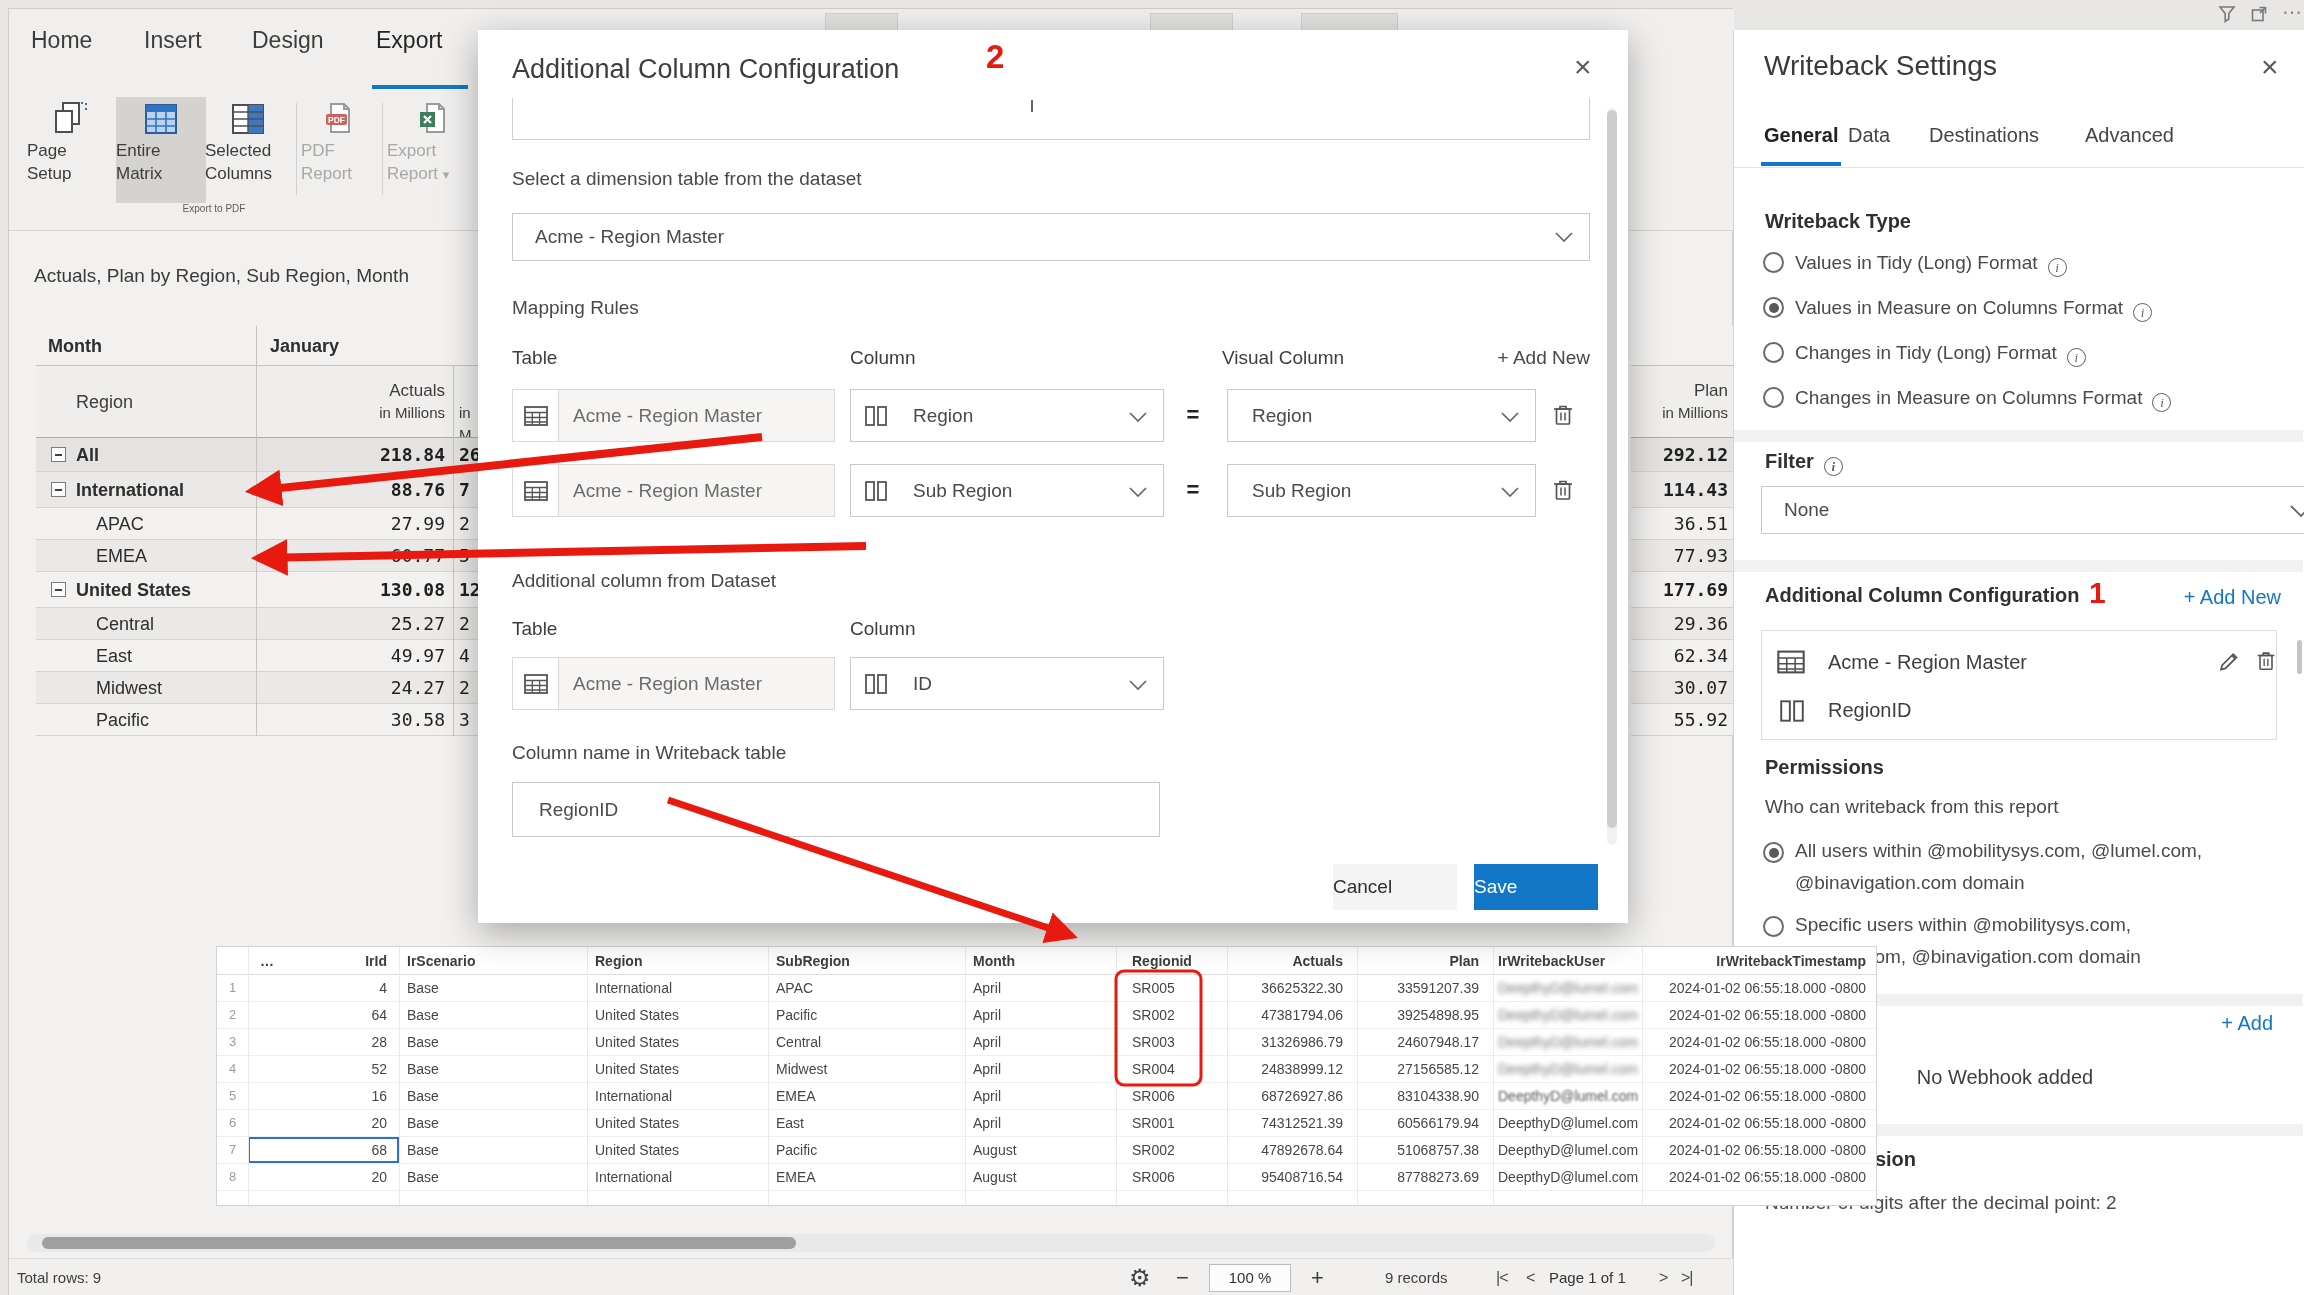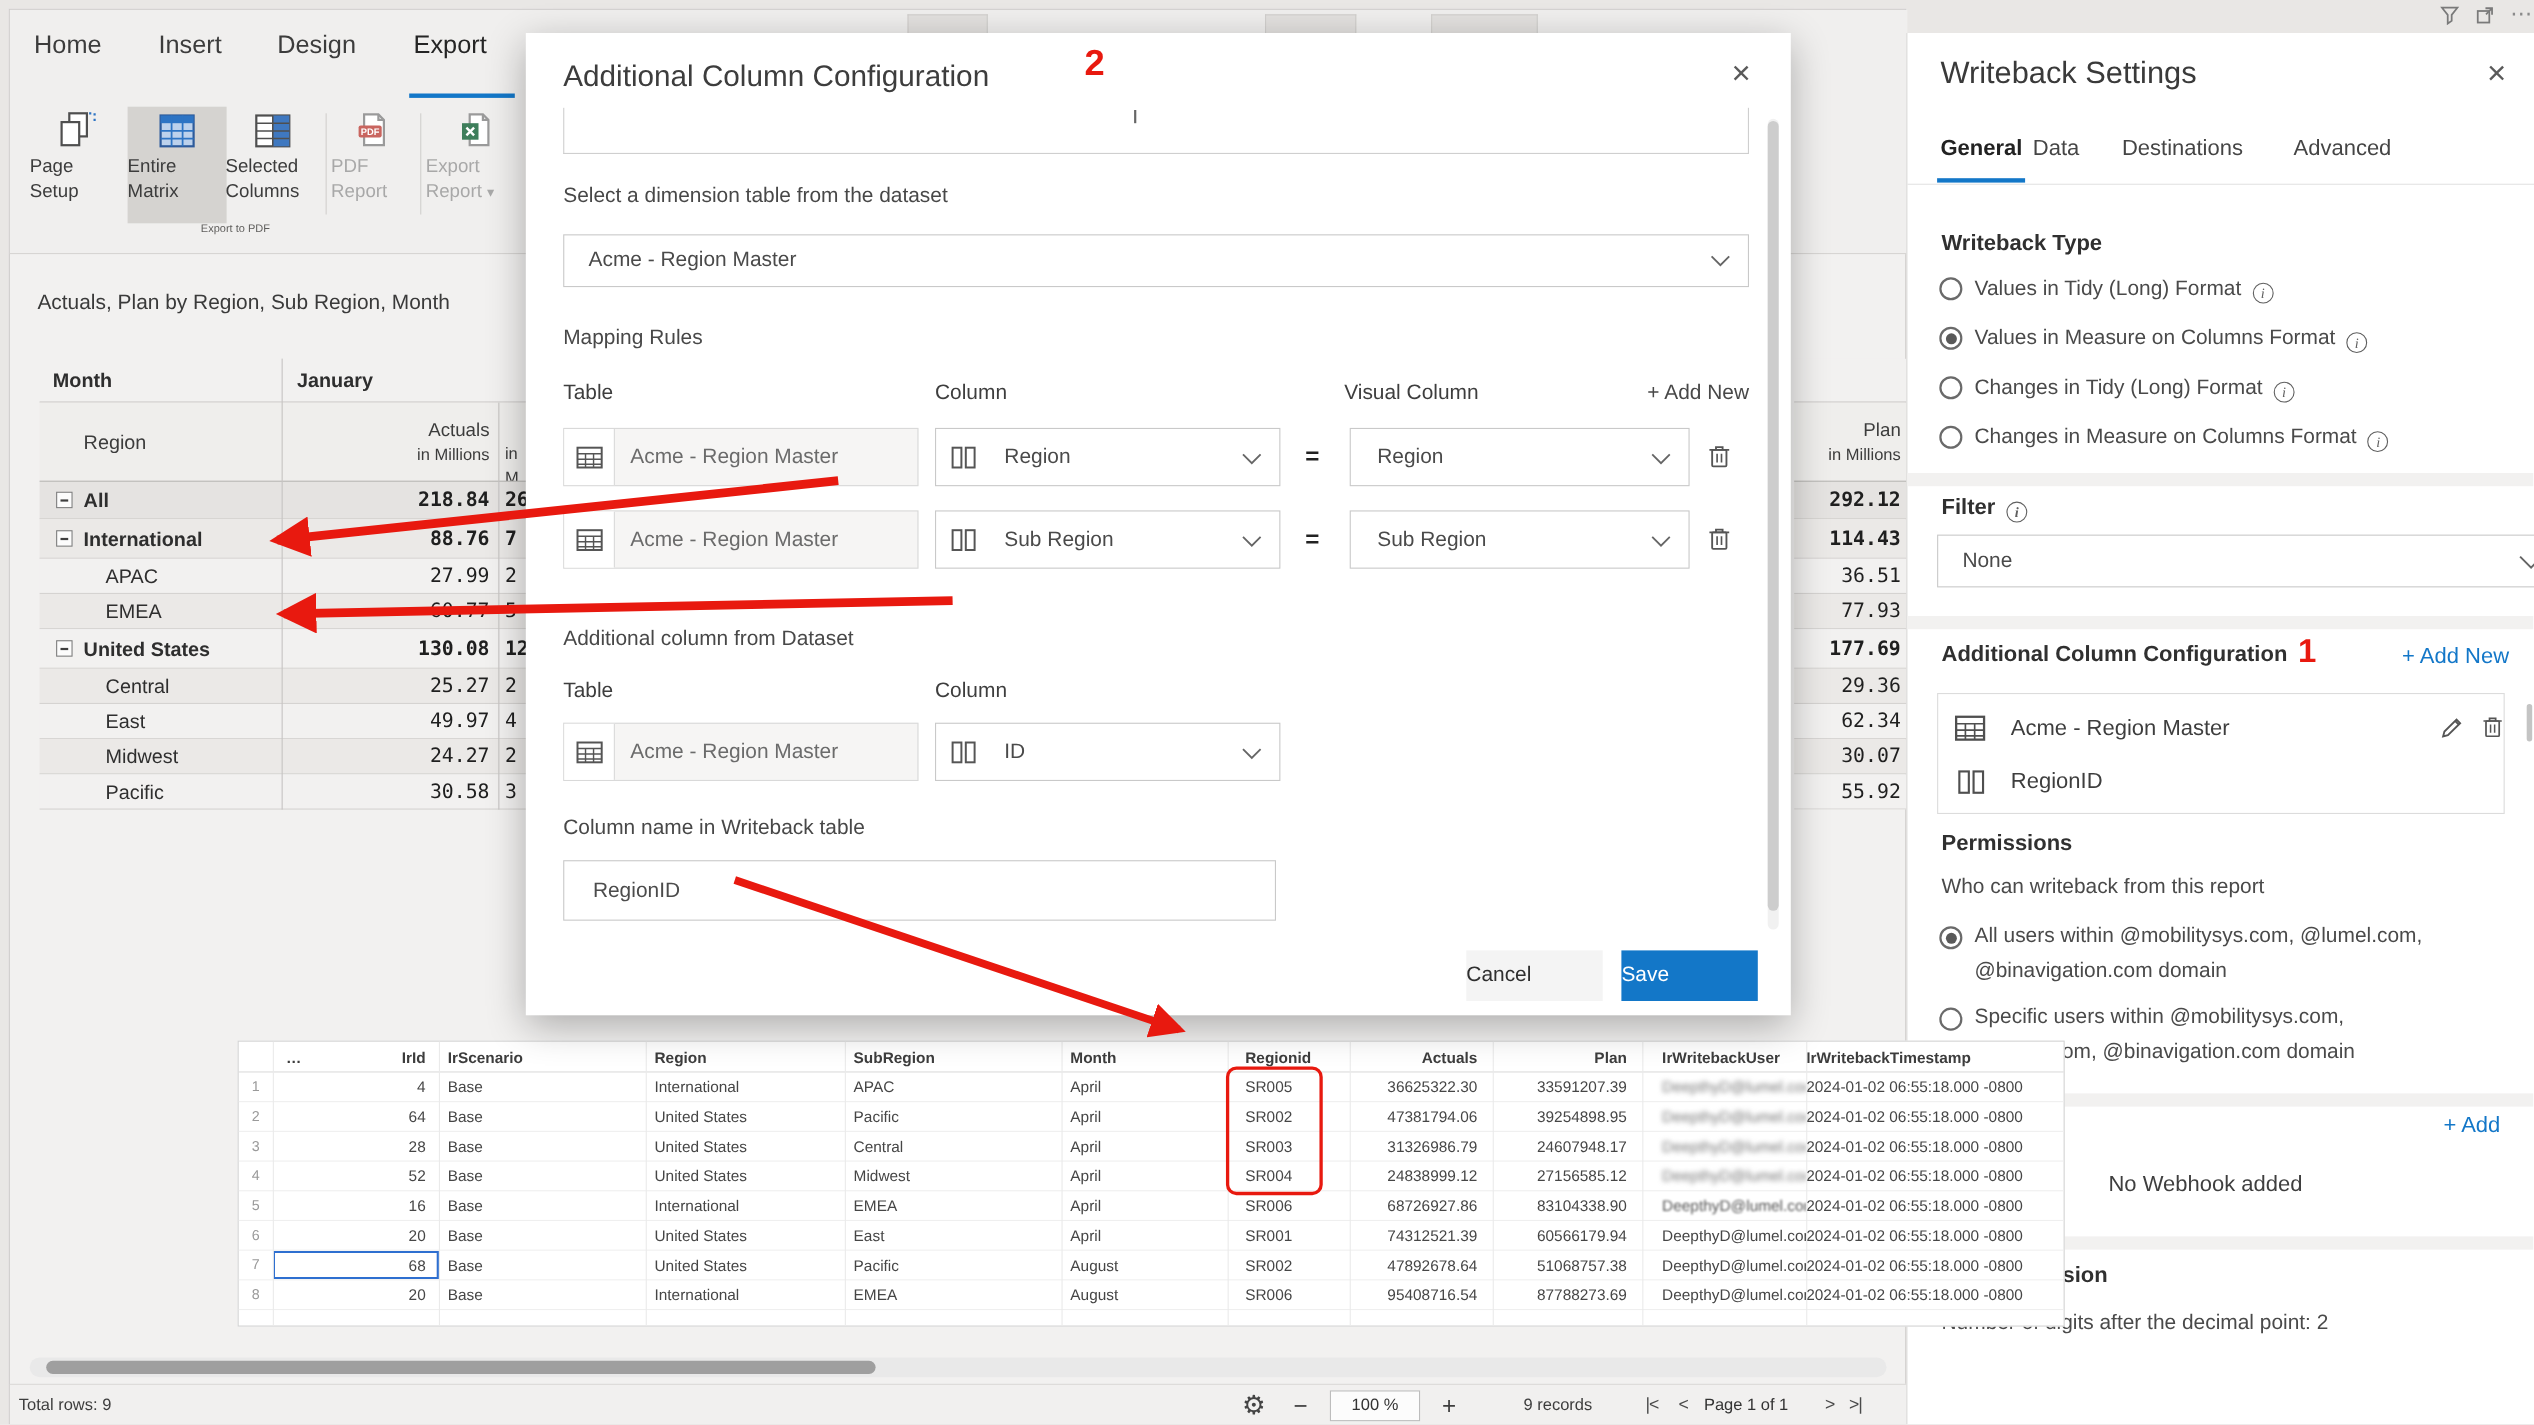--- a/index.html
+++ b/index.html
@@ -45,22 +45,22 @@
 .dt-head .dt-cell{font-weight:700;color:#3d3d3d;line-height:28px}
 .c0{left:0;width:31px;text-align:center;color:#9a9a9a;font-size:13px}
 .c1{left:31px;width:151px;text-align:right;padding-right:12px}
 .c2{left:182px;width:188px;padding-left:8px}
 .c3{left:370px;width:181px;padding-left:8px}
 .c4{left:551px;width:197px;padding-left:8px}
 .c5{left:748px;width:151px;padding-left:8px}
 .c6{left:899px;width:111px;padding-left:16px}
 .c7{left:1010px;width:130px;text-align:right;padding-right:14px}
 .c8{left:1140px;width:136px;text-align:right;padding-right:14px}
-.c9{left:1276px;width:149px;padding-left:18px}
-.c10{left:1425px;width:234px;padding-right:10px}
+.c9{left:1276px;width:149px;padding-left:5px}
+.c10{left:1425px;width:234px;text-align:right;padding-right:10px}
 .hm{left:31px;width:50px;padding-left:12px;text-align:left}
 .dt-v{position:absolute;top:0;bottom:0;width:1px;background:#eaeaea}
 .selcell{box-shadow:inset 0 0 0 2px #2e6fd0}
 .blur{filter:blur(2.6px);color:#777}
 .blur1{filter:blur(1.1px);color:#555}
 
 #hscroll{position:absolute;left:18px;top:1225px;width:1688px;height:18px;background:#e9e9e9;border-radius:9px}
 #hthumb{position:absolute;left:15px;top:3px;width:754px;height:12px;background:#9f9f9f;border-radius:6px}
 #status{position:absolute;left:0;top:1249px;width:1725px;height:38px;background:#f1f0ef;border-top:1px solid #dcdad8}
 .st{position:absolute;top:0;height:38px;line-height:38px;font-size:15px;color:#3d3d3d;white-space:nowrap}

